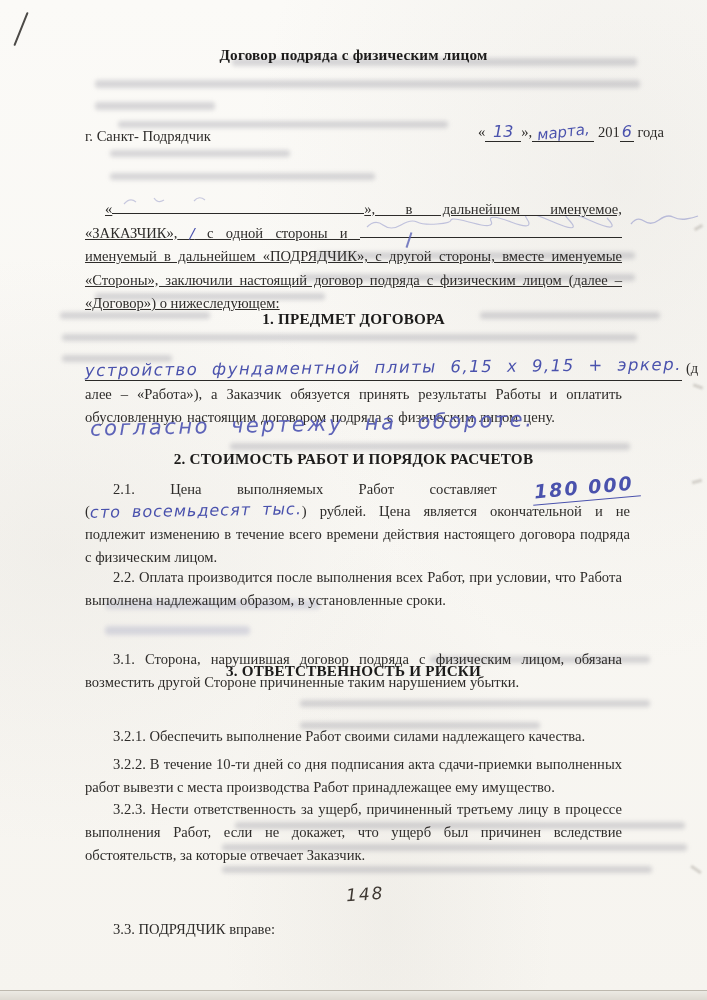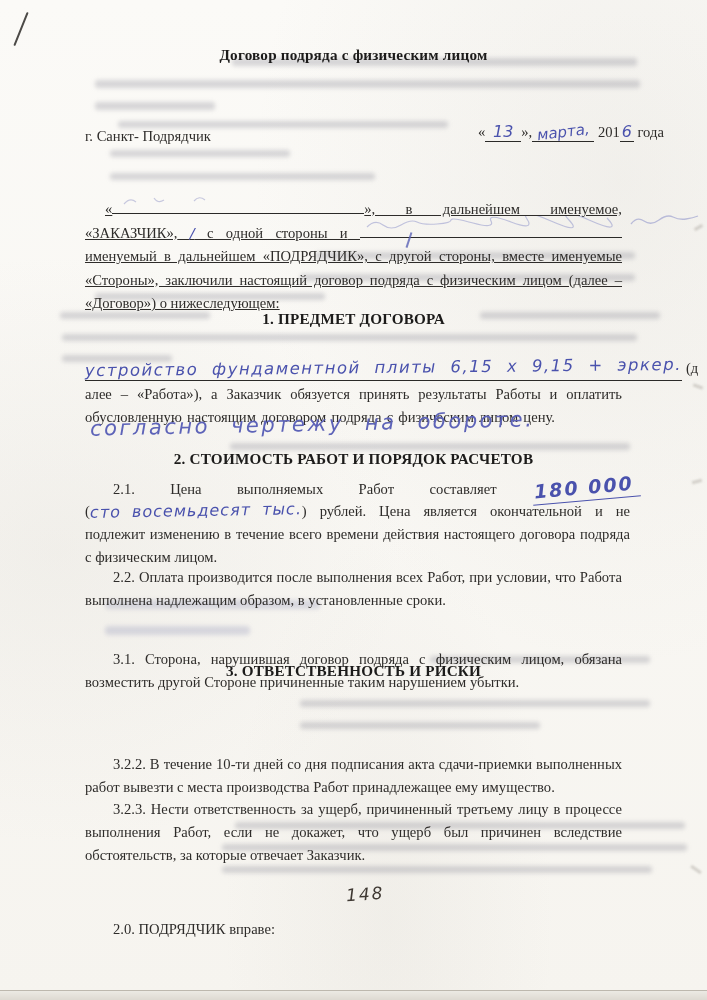--- a/index.html
+++ b/index.html
@@ -120,24 +120,25 @@
     <span>(</span><span class="hw" style="font-size:16px;letter-spacing:1px;word-spacing:5px;display:inline-block;transform:rotate(-1deg);">сто восемьдесят тыс.</span><span>) рублей. Цена является окончательной и не подлежит изменению в течение всего времени действия настоящего договора подряда с физическим лицом.</span>
   </div>
 
   <div class="abs para indent" style="top:566px;">2.2. Оплата производится после выполнения всех Работ, при условии, что Работа выполнена надлежащим образом, в установленные сроки.</div>
 
   <div class="abs heading" style="top:618px;margin-top:44px;">3. ОТВЕТСТВЕННОСТЬ И РИСКИ</div>
 
   <div class="abs para indent" style="top:648px;">3.1. Сторона, нарушившая договор подряда с физическим лицом, обязана возместить другой Стороне причиненные таким нарушением убытки.</div>
 
 
+  <div class="abs line-txt" style="left:113px;top:728px;">3.2.1. Обеспечить выполнение Работ своими силами надлежащего качества.</div>
 
   <div class="abs para indent" style="top:753px;">3.2.2. В течение 10-ти дней со дня подписания акта сдачи-приемки выполненных работ вывезти с места производства Работ принадлежащее ему имущество.</div>
 
   <div class="abs para indent" style="top:798px;">3.2.3. Нести ответственность за ущерб, причиненный третьему лицу в процессе выполнения Работ, если не докажет, что ущерб был причинен вследствие обстоятельств, за которые отвечает Заказчик.</div>
 
   <div class="abs hw-dark" style="left:346px;top:884px;font-size:17px;letter-spacing:2px;transform:rotate(-4deg);">148</div>
 
-  <div class="abs line-txt" style="left:113px;top:921px;">2.0. ПОДРЯДЧИК вправе:</div>
+  <div class="abs line-txt" style="left:113px;top:921px;">3.3. ПОДРЯДЧИК вправе:</div>
 
   <div class="bottom-edge"></div>
 
 </div>
 
 </body></html>

